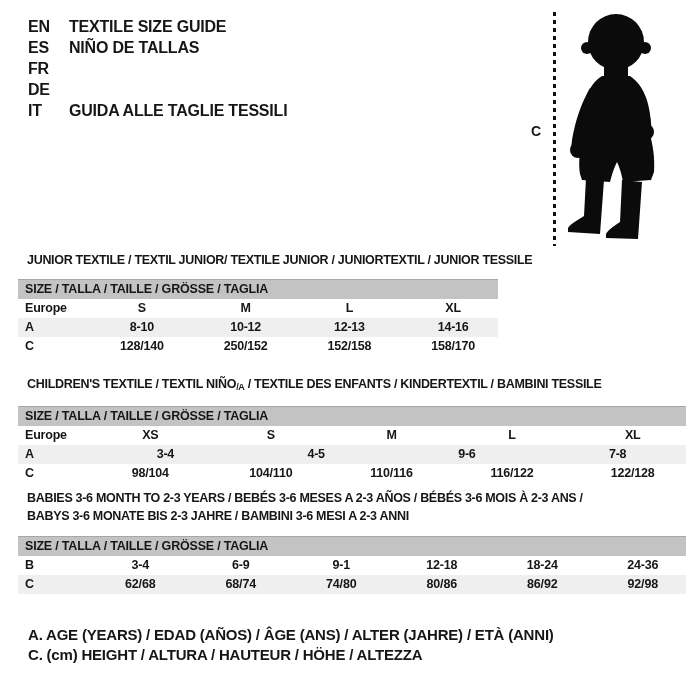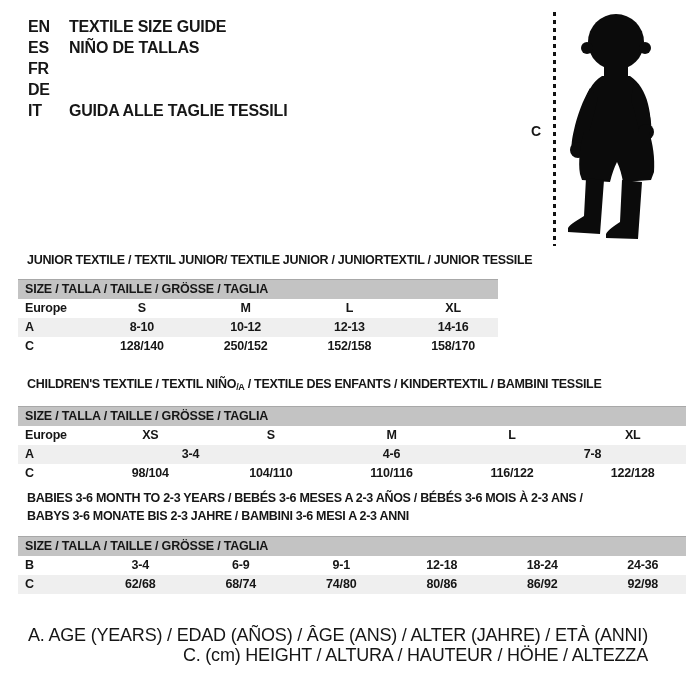--- a/index.html
+++ b/index.html
@@ -50,21 +50,21 @@
   #t1 { top: 253px; width: 480px; }
   #t2 { top: 377px; width: 668px; }
   #t3 { top: 489px; width: 668px; }
   #t3 .tbl-title { line-height: 18px; }
 
   .subsm { font-size: 9px; vertical-align: -2px; }
 
   
   .footnotes {
     position: absolute; left: 28px; top: 625px;
-    font-size: 18px; font-weight: 400; line-height: 20px; letter-spacing: -0.2px; text-align: right;
+    font-size: 15px; font-weight: 700; line-height: 20px; letter-spacing: -0.2px;
   }
 </style>
 </head>
 <body>
 
 <div class="lang-list">
   <div class="lang-row">
     <span class="lang-code">EN</span>
     <span class="lang-label">TEXTILE SIZE GUIDE</span>
   </div>
@@ -136,21 +136,22 @@
     <span class="tlabel">Europe</span>
     <span class="tcell">XS</span>
     <span class="tcell">S</span>
     <span class="tcell">M</span>
     <span class="tcell">L</span>
     <span class="tcell">XL</span>
   </div>
   <div class="trow alt">
     <span class="tlabel">A</span>
     <span class="tcell">3-4</span>
-    <span class="tcell">4-6</span>
+    <span class="tcell">4-5</span>
+    <span class="tcell">9-6</span>
     <span class="tcell">7-8</span>
   </div>
   <div class="trow">
     <span class="tlabel">C</span>
     <span class="tcell">98/104</span>
     <span class="tcell">104/110</span>
     <span class="tcell">110/116</span>
     <span class="tcell">116/122</span>
     <span class="tcell">122/128</span>
   </div>

